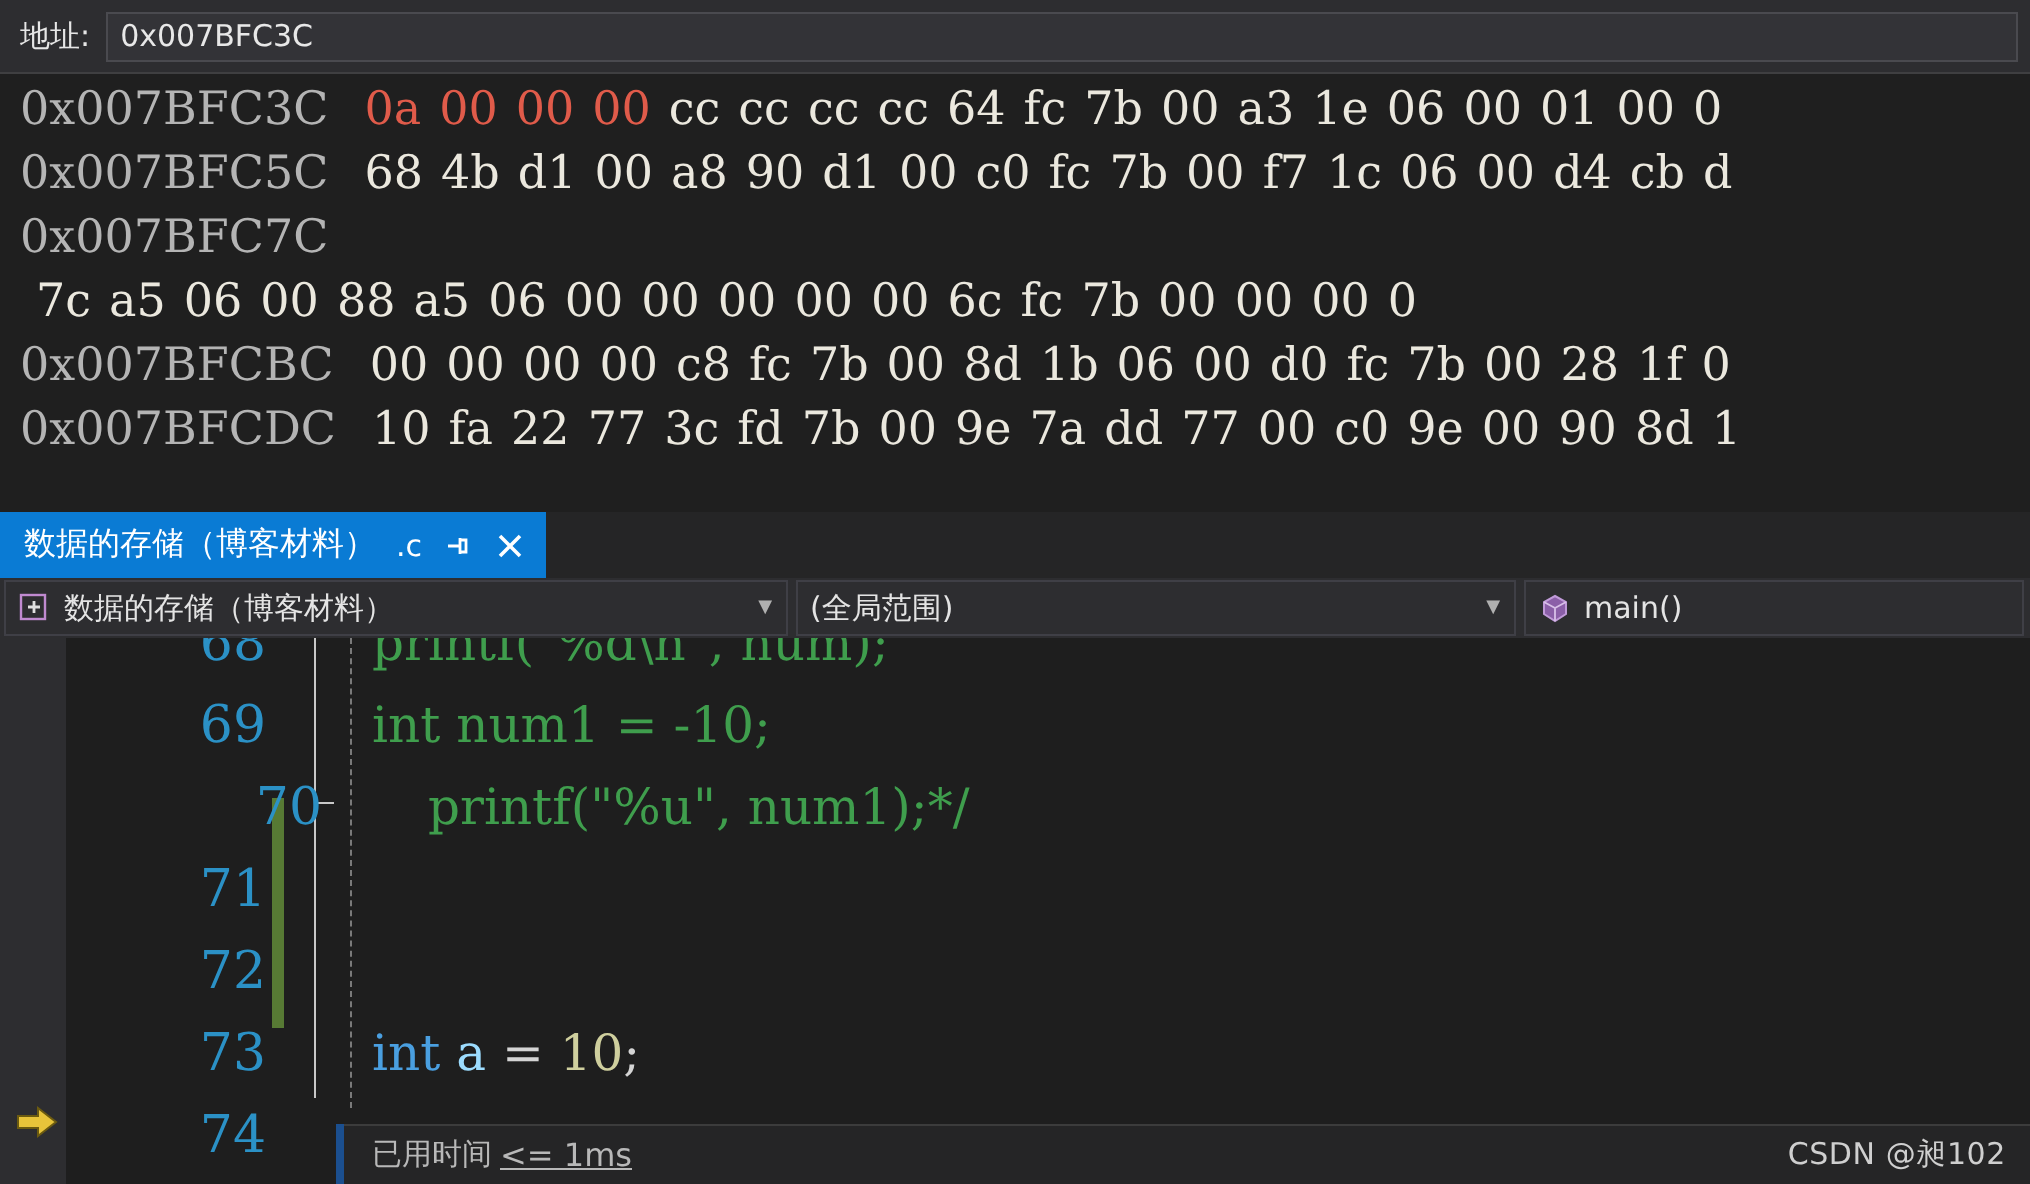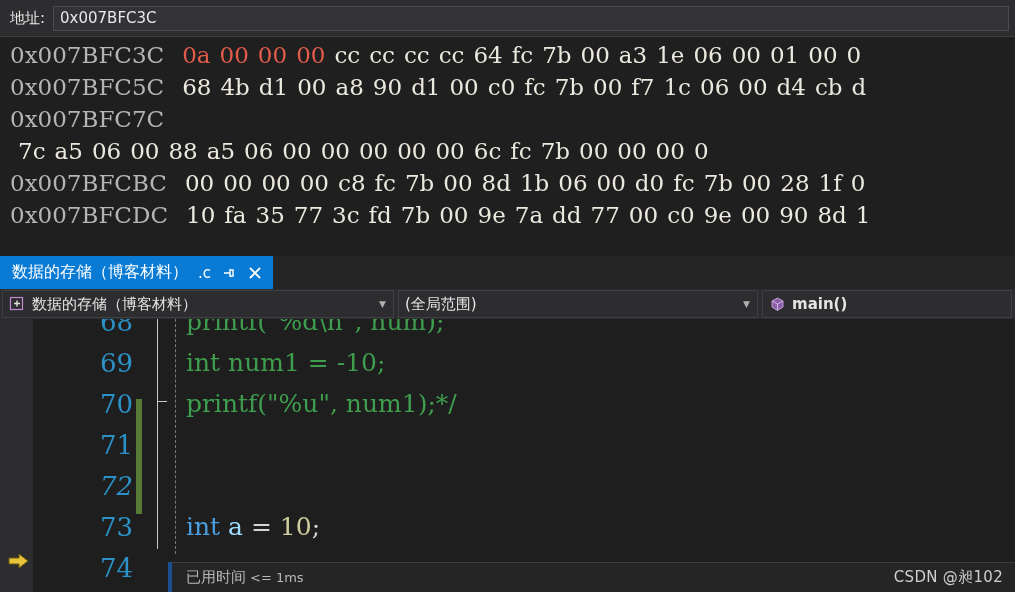--- a/index.html
+++ b/index.html
@@ -64,21 +64,21 @@
   .nav-combo {
     display: flex; align-items: center; gap: 6px;
     background: #2d2d30; border: 1px solid #3f3f46;
     margin: 1px 2px 1px 2px; padding: 0 4px 0 6px;
     color: #e4e4e4; font-size: 15px;
     font-family: "DejaVu Sans", "Liberation Sans", sans-serif;
     white-space: nowrap; overflow: hidden;
   }
   .nav-combo.c1 { width: 392px; }
   .nav-combo.c2 { width: 360px; }
-  .nav-combo.c3 { width: 250px; border-color: #3f3f46; font-weight: bold; }
+  .nav-combo.c3 { width: 250px; border-color: #3f3f46; }
   .nav-combo .lbl { flex: 1; overflow: hidden; text-overflow: clip; }
   .nav-combo .caret { color: #b0b0b0; font-size: 9px; margin-left: auto; padding-right: 3px; }
   .combo-glyph { width: 17px; height: 17px; flex: 0 0 17px; }
   .combo-glyph svg { display: block; }
 
   
   .code-area { position: relative; height: 273px; background: #1e1e1e; overflow: hidden; }
   .gutter-far { position: absolute; left: 0; top: 0; width: 33px; height: 100%; background: #2d2d30; }
   .gutter-num { position: absolute; left: 33px; top: 0; width: 115px; height: 100%; background: #1e1e1e; }
   .changebar { position: absolute; left: 136px; width: 6px; background: #577a34; }
@@ -112,21 +112,21 @@
 
   
   .elapsed {
     position: absolute; left: 172px; bottom: 0; height: 30px;
     background: #252526; border-top: 1px solid #3c3c3c;
     display: flex; align-items: center; padding: 0 14px;
     color: #b8b8b8; font-size: 15px;
     font-family: "DejaVu Sans", "Liberation Sans", sans-serif;
     right: 0; white-space: nowrap;
   }
-  .elapsed .small { font-size: 13px; padding-left: 4px; }
+  .elapsed .small { font-size: 16px; padding-left: 4px; text-decoration: underline; }
   .brace-sel {
     position: absolute; left: 168px; bottom: 0; width: 22px; height: 30px;
     background: #1b4f8f; color: #dcdcdc; font-size: 25px;
     font-family: "DejaVu Serif", "Liberation Serif", serif;
     display: flex; align-items: center; justify-content: center;
   }
   .watermark {
     position: absolute; right: 12px; bottom: 5px;
     color: #cfcfcf; font-size: 15px; letter-spacing: .3px;
     font-family: "DejaVu Sans", "Liberation Sans", sans-serif;
@@ -156,21 +156,21 @@
         </div>
         <div class="mem-row">
           <span class="bytes"><b>7c</b><b>a5</b><b>06</b><b>00</b><b>88</b><b>a5</b><b>06</b><b>00</b><b>00</b><b>00</b><b>00</b><b>00</b><b>6c</b><b>fc</b><b>7b</b><b>00</b><b>00</b><b>00</b><b>0</b></span>
         </div>
         <div class="mem-row">
           <span class="addr">0x007BFCBC</span>
           <span class="bytes"><b>00</b><b>00</b><b>00</b><b>00</b><b>c8</b><b>fc</b><b>7b</b><b>00</b><b>8d</b><b>1b</b><b>06</b><b>00</b><b>d0</b><b>fc</b><b>7b</b><b>00</b><b>28</b><b>1f</b><b>0</b></span>
         </div>
         <div class="mem-row">
           <span class="addr">0x007BFCDC</span>
-          <span class="bytes"><b>10</b><b>fa</b><b>35</b><b>77</b><b>3c</b><b>fd</b><b>7b</b><b>00</b><b>9e</b><b>7a</b><b>dd</b><b>77</b><b>00</b><b>c0</b><b>9e</b><b>00</b><b>90</b><b>8d</b><b>1</b></span>
+          <span class="bytes"><b>10</b><b>fa</b><b>22</b><b>77</b><b>3c</b><b>fd</b><b>7b</b><b>00</b><b>9e</b><b>7a</b><b>dd</b><b>77</b><b>00</b><b>c0</b><b>9e</b><b>00</b><b>90</b><b>8d</b><b>1</b></span>
         </div>
       </div>
   </div>
 
   <div class="editor-pane">
 
     <div class="tab-strip">
       <div class="tab-active">
         <span class="tab-title">数据的存储（博客材料）</span>
         <span class="tab-ext">.c</span>
@@ -232,28 +232,28 @@
 
       <div id="code-lines">
           <div class="code-line" style="top: -18px;">
             <span class="ln">68</span>
             <span class="code-text"><span class="cm">printf("%d\n", num);</span></span>
           </div>
           <div class="code-line" style="top: 23px;">
             <span class="ln">69</span>
             <span class="code-text"><span class="cm">int num1 = -10;</span></span>
           </div>
-          <div class="code-line" style="top: 64px;">
+          <div class="code-line" style="top: 64px; margin-left: 28px;">
             <span class="ln">70</span>
             <span class="code-text"><span class="cm">printf("%u", num1);*/</span></span>
           </div>
           <div class="code-line" style="top: 105px;">
             <span class="ln">71</span>
           </div>
-          <div class="code-line" style="top: 146px; font-style: italic;">
+          <div class="code-line" style="top: 146px;">
             <span class="ln">72</span>
           </div>
           <div class="code-line" style="top: 187px;">
             <span class="ln">73</span>
             <span class="code-text"><span class="kw">int</span><span class="pl"> </span><span class="var">a</span><span class="pl"> = </span><span class="num">10</span><span class="pl">;</span></span>
           </div>
           <div class="code-line" style="top: 228px;">
             <span class="ln">74</span>
           </div>
           <div class="code-line" style="top: 269px;"></div>

